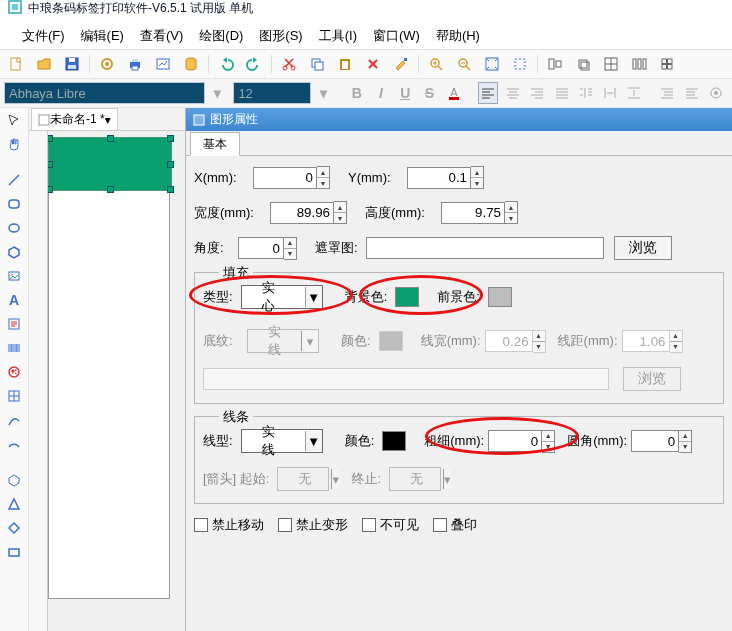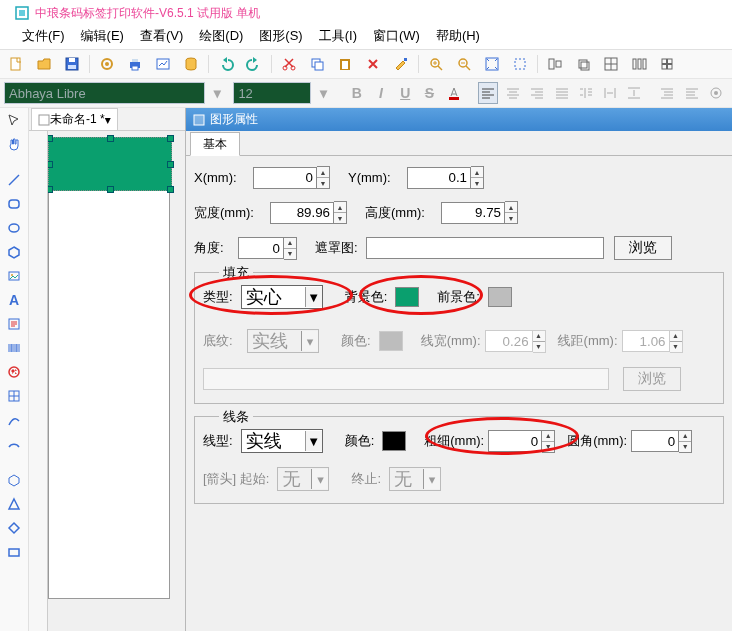--- a/index.html
+++ b/index.html
@@ -1,25 +1,25 @@
 <!DOCTYPE html>
 <html><head>
 <meta charset="utf-8">
 <style>
 html,body{margin:0;padding:0;font-family:"Microsoft YaHei","SimSun",sans-serif;font-size:12px;background:#fff;color:#000;overflow:hidden}
 body{width:732px;height:631px;position:relative}
-.titlebar{height:26px;background:#fff;display:flex;align-items:center;padding:0 15px;color:#ec4899;font-size:12px}
+.titlebar{height:26px;background:#fff;display:flex;align-items:flex-start;padding:0 8px;color:#0f172a;font-size:12px}
 .titlebar .logo{width:14px;height:14px;margin-right:6px;display:inline-flex;align-items:center;justify-content:center;color:#2aa}
 .menubar{height:23px;background:#fff;display:flex;align-items:flex-end;padding:0 14px;border-bottom:1px solid #e0e0e0}
 .menubar .mitem{padding:3px 8px 4px;cursor:default;font-size:13px;color:#000}
 .toolbar{height:28px;background:#f9f9f9;display:flex;align-items:center;padding:0 2px;gap:0;border-bottom:1px solid #e6e6e6}
 .tbbtn{width:20px;height:20px;margin:0 3px;display:flex;align-items:center;justify-content:center;cursor:pointer;border:1px solid transparent;border-radius:2px}
 .tbsep{width:1px;height:18px;background:#ddd;margin:0 3px}
 .fmtbar{height:28px;background:#f5f5f5;display:flex;align-items:center;padding:0 4px;border-bottom:1px solid #e6e6e6}
-.fmtbar input{height:20px;border:1px solid #bfc9d6;background:#14532d;padding:0 4px;color:#9aa;font-size:13px}
+.fmtbar input{height:20px;border:1px solid #bfc9d6;background:#0c4a6e;padding:0 4px;color:#9aa;font-size:13px}
 .fmtbar .fontname{width:210px}
 .fmtbar .fontsize{width:68px;margin-left:4px}
 .fmtbtn{width:20px;height:20px;margin:0 3px;display:flex;align-items:center;justify-content:center;color:#a8a8a8;font-weight:bold;font-size:14px}
 .work{display:flex;height:525px}
 .lefttools{width:28px;background:#f9f9f9;border-right:1px solid #e0e0e0;display:flex;flex-direction:column;align-items:center;padding-top:3px;gap:6px}
 .lt{width:18px;height:18px;display:flex;align-items:center;justify-content:center;cursor:pointer}
 .canvaswrap{width:156px;display:flex;flex-direction:column;background:#e8e8e8}
 .doctab{height:22px;background:#f2f2f2;border-bottom:1px solid #ccc;display:flex;align-items:center}
 .doctab .tab{height:21px;background:#fff;border:1px solid #ccc;border-bottom:none;margin-left:2px;padding:0 6px;display:flex;align-items:center;gap:0;font-size:12px}
 .doctab .tab .tico{width:12px;height:12px}
@@ -44,21 +44,21 @@
 .row label{margin-right:4px}
 .tinput{height:20px;border:1px solid #888;background:#fff;padding:0 4px}
 .spin{display:flex;align-items:center}
 .spin input{width:56px;height:20px;border:1px solid #888;text-align:right;padding:0 3px;background:#fff}
 .spin .btns{display:flex;flex-direction:column;border:1px solid #888;border-left:none}
 .spin .btns div{width:12px;height:10px;background:#f7f7f7;display:flex;align-items:center;justify-content:center;font-size:7px;line-height:1;color:#444;cursor:pointer}
 .spin .btns div:first-child{border-bottom:1px solid #aaa}
 .group{border:1px solid #b8b8b8;margin:6px 0 12px;padding:12px 8px 8px;position:relative}
 .group .gtitle{position:absolute;top:-9px;left:24px;background:#f0f0f0;padding:0 4px;font-size:13px}
 .combo{display:flex;align-items:center;height:22px;border:1px solid #666;background:#fff;width:80px}
-.combo span{flex:1;padding:0 4px;font-size:18px}
+.combo span{flex:1;padding:0 20px;font-size:13px}
 .combo .arr{width:16px;height:20px;border-left:1px solid #999;display:flex;align-items:center;justify-content:center;background:#f4f4f4}
 .combo.dis{background:#f0f0f0;color:#9a9a9a;border-color:#bbb}
 .swatch{width:22px;height:18px;border:1px solid #888;display:inline-block}
 .btn{height:24px;padding:0 14px;border:1px solid #888;background:#f4f4f4;cursor:pointer;font-size:14px}
 .btn.dis{color:#9a9a9a;border-color:#c0c0c0;background:#f0f0f0}
 .chk{display:flex;align-items:center;margin-right:14px;font-size:13px}
 .chk .box{width:12px;height:12px;border:1px solid #666;margin-right:4px;background:#fff}
 .redcircle{position:absolute;border:3px solid #e81212;border-radius:50%/50%;pointer-events:none}
 svg{display:block}
 </style>
@@ -608,17 +608,35 @@
           <label>终止:</label>
           <div class="combo dis" style="width:50px;margin-left:4px">
               <span>无</span>
               <div class="arr">▾</div>
             </div>
         </div>
 
         <div class="redcircle" style="left:230px;top:0px;width:148px;height:32px"></div>
       </div>
 
+      <div class="row" style="margin-top:6px">
+        <div class="chk">
+            <div class="box"></div>
+            <span>禁止移动</span>
+          </div>
+        <div class="chk">
+            <div class="box"></div>
+            <span>禁止变形</span>
+          </div>
+        <div class="chk">
+            <div class="box"></div>
+            <span>不可见</span>
+          </div>
+        <div class="chk">
+            <div class="box"></div>
+            <span>叠印</span>
+          </div>
+      </div>
 
     </div>
   </div>
 
 </div>
 
 </body></html>

